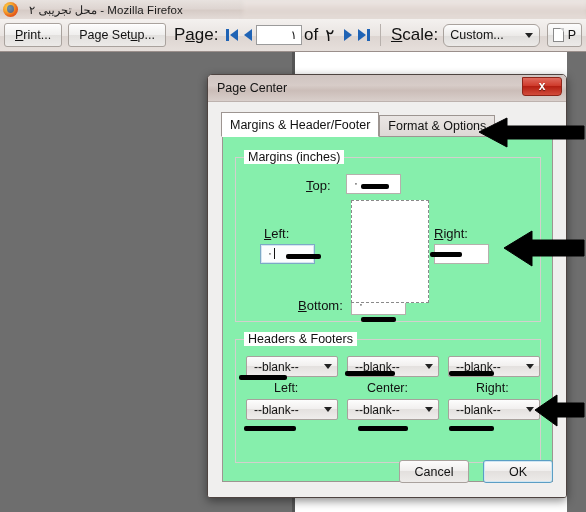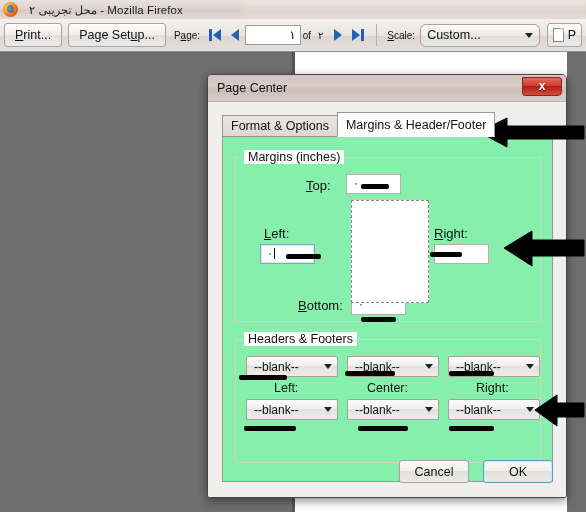--- a/index.html
+++ b/index.html
@@ -51,21 +51,21 @@
     display:flex; align-items:center; padding:0 4px;
     overflow:hidden;
   }
   .tb-btn{
     height:24px; background:linear-gradient(to bottom,#fdfdfd 0%,#f0efee 48%,#e2e0de 50%,#eceae8 100%);
     border:1px solid #a9a29d; border-radius:3px;
     padding:0 10px; display:flex; align-items:center; justify-content:center;
     font-size:12.5px; color:#111; margin-right:6px; white-space:nowrap;
     box-shadow:0 1px 0 rgba(255,255,255,.7) inset;
   }
-  .tb-label{ font-size:10px; color:#111; margin:0 5px 0 2px; white-space:nowrap; }
+  .tb-label{ font-size:17px; color:#111; margin:0 5px 0 2px; white-space:nowrap; }
   .ul{ text-decoration:underline; }
   .navbtn{ width:16px; height:18px; display:flex; align-items:center; justify-content:center; margin:0 2px; }
   .tri{ width:0;height:0; }
   .tri-l{ border-top:6px solid transparent; border-bottom:6px solid transparent; border-right:8px solid #1f63b5; }
   .tri-r{ border-top:6px solid transparent; border-bottom:6px solid transparent; border-left:8px solid #1f63b5; }
   .bar{ width:3px; height:12px; background:#1f63b5; }
   #page-input{
     width:56px; height:20px; background:#fff; border:1px solid #9b9b9b;
     font-size:12px; color:#111; text-align:right; padding:0 4px;
     display:flex; align-items:center; justify-content:flex-end;
@@ -263,22 +263,22 @@
 <div id="page-setup-dialog">
 
   <div id="dialog-titlebar">
     <span id="dialog-title">Page Center</span>
     <span id="dialog-close">x</span>
   </div>
 
   <div id="dialog-body">
 
     <div id="tabstrip">
+      <div class="tab selected">Margins &amp; Header/Footer</div>
       <div class="tab">Format &amp; Options</div>
-      <div class="tab selected">Margins &amp; Header/Footer</div>
     </div>
 
     <div id="tab-panel">
 
       <div class="groupbox" id="margins-group">
         <span class="group-legend">Margins (inches)</span>
 
         <span class="fld-label" style="left:70px; top:20px;"><span class="ul">T</span>op:</span>
         <div class="spin" style="left:110px; top:16px; width:55px;">٠</div>
 

